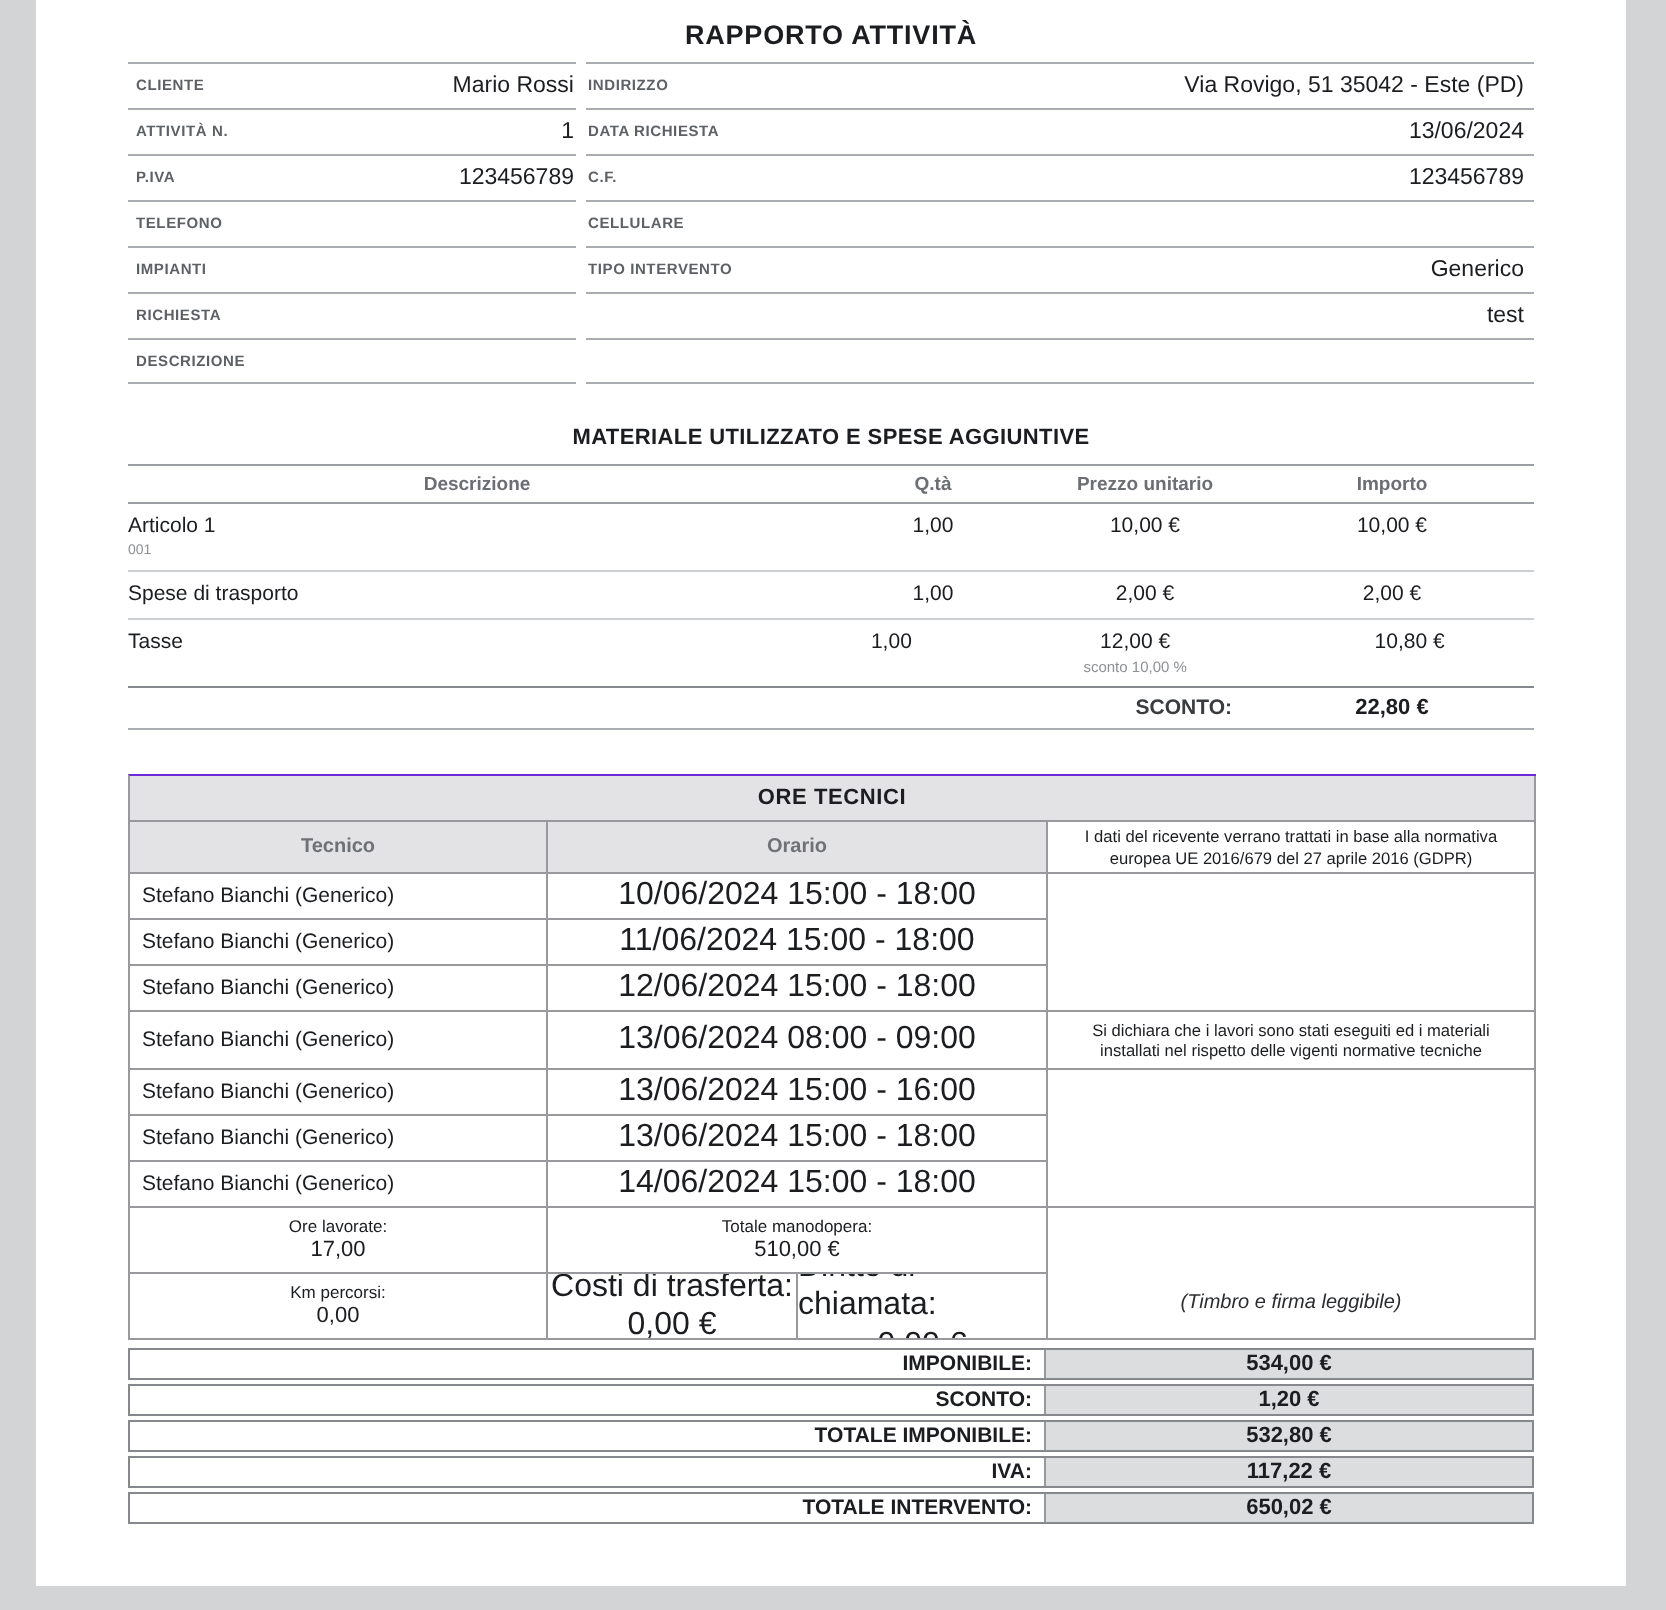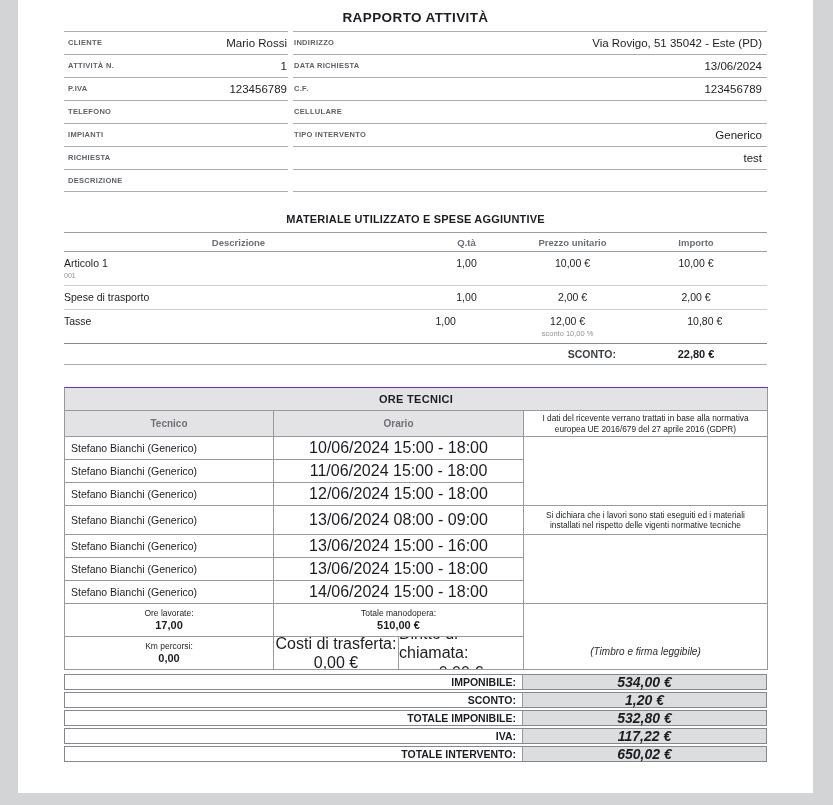--- a/index.html
+++ b/index.html
@@ -55,38 +55,38 @@
   .tcell{border-right:1px solid #97999d;border-bottom:1px solid #97999d;
     box-sizing:border-box;display:flex;align-items:center;justify-content:center;
     overflow:hidden;}
   .t-bar{background:#e3e3e5;font-size:11px;font-weight:bold;letter-spacing:.3px;}
   .t-head{background:#e3e3e5;font-size:10px;font-weight:bold;color:#6e7175;}
   .t-note{font-size:8.3px;line-height:1.25;text-align:center;padding:2px 10px;}
   .t-name{font-size:10.5px;justify-content:flex-start;padding-left:6px;}
   .t-time{font-size:16px;}
   .t-stat{flex-direction:column;line-height:1.2;}
   .t-stat .slabel{font-size:8.5px;}
-  .t-stat .sval{font-size:11px;font-weight:bold;}
+  .t-stat .sval{font-size:11px;font-weight:normal;}
   .t-split{padding:0;align-items:stretch;}
   .t-split .half{flex:1;display:flex;flex-direction:column;align-items:center;
     justify-content:center;line-height:1.2;}
   .t-split .half+.half{border-left:1px solid #97999d;}
   .t-timbro{align-items:flex-end;padding-bottom:12px;font-style:italic;
     font-size:10px;color:#2a2c2f;}
 
   
   .totals{margin-top:4px;}
   .tot-row{display:flex;height:16px;border:1px solid #85888c;box-sizing:border-box;
     margin-bottom:2px;}
   .tot-row:last-child{margin-bottom:0;}
   .tot-label{width:458px;display:flex;align-items:center;justify-content:flex-end;
     padding-right:6px;box-sizing:border-box;font-weight:bold;font-size:10.5px;
     border-right:1px solid #97999d;background:#ffffff;}
   .tot-value{flex:1;display:flex;align-items:center;justify-content:center;
-    font-weight:bold;font-size:14px;background:#dcddde;font-style:italic;}
+    font-weight:bold;font-size:11px;background:#dcddde;}
 </style>
 </head>
 <body>
 
 <div class="page">
   <div class="content">
 
     <div class="doc-title">RAPPORTO ATTIVITÀ</div>
 
     <div class="header-table">

